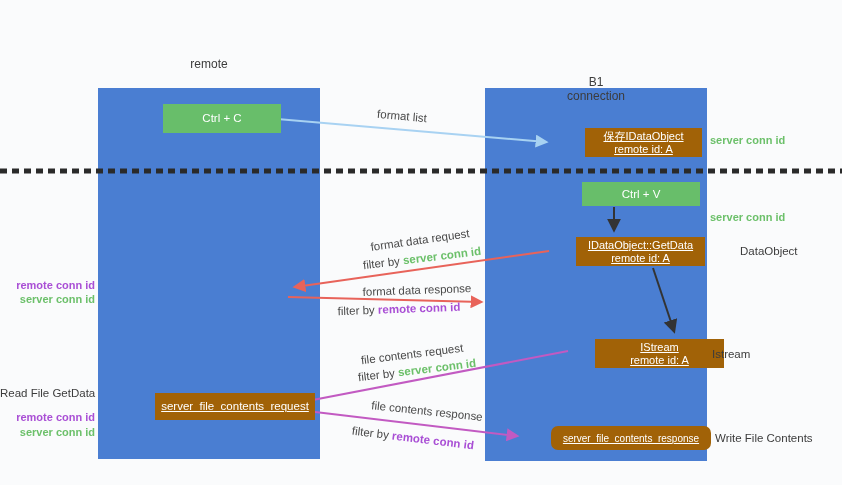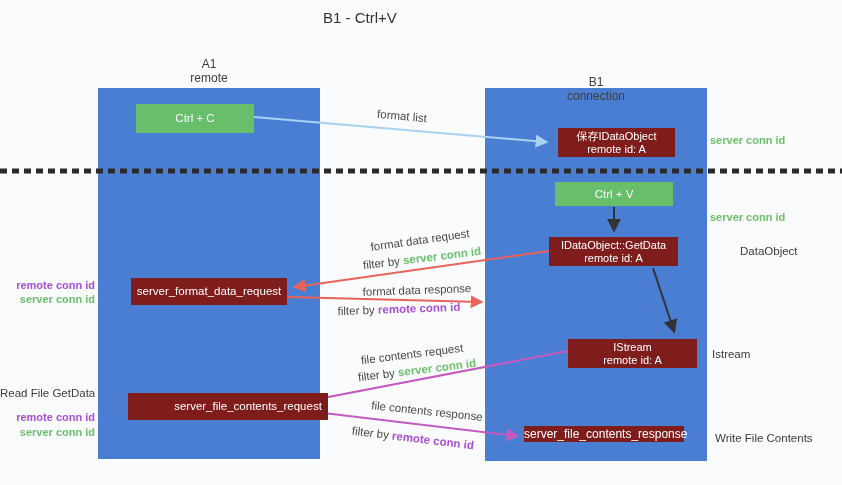--- a/index.html
+++ b/index.html
@@ -16,59 +16,57 @@
   .col-a1{left:98px;top:88px;width:222px;height:371px;}
   .col-b1{left:485px;top:88px;width:222px;height:373px;}
   .col-header{
     position:absolute;width:150px;text-align:center;font-size:12px;
     line-height:14px;color:#3c3c3c;z-index:4;
   }
   .hdr-a1{left:134px;top:57px;}
   .hdr-b1{left:521px;top:57px;margin-top:18px;}
   .arrows{position:absolute;left:0;top:0;z-index:1;pointer-events:none;}
   .node{
-    position:absolute;display:flex;flex-direction:column;
+    position:absolute;display:flex;flex-direction:column;align-items:center;
     justify-content:center;color:#fff;text-align:center;font-size:11px;
-    line-height:13px;z-index:2;white-space:nowrap;
+    line-height:13px;z-index:2;white-space:nowrap;margin-left:27px;
   }
   .green-box{background:#68be6a;}
-  .orange-box{background:#7f1d1d;}
+  .orange-box{background:#a16207;text-decoration:underline;}
   .n-ctrl-c{left:136px;top:104px;width:118px;height:29px;font-size:11.5px;}
   .n-save{left:558px;top:128px;width:117px;height:29px;}
   .n-ctrl-v{left:555px;top:182px;width:118px;height:24px;font-size:11.5px;}
   .n-getdata{left:549px;top:237px;width:129px;height:29px;}
   .n-fmt-req{left:131px;top:278px;width:156px;height:27px;font-size:11.5px;}
   .n-fmt-resp{left:488px;top:289px;width:156px;height:26px;font-size:11.5px;}
   .n-istream{left:568px;top:339px;width:129px;height:29px;}
-  .n-file-req{left:128px;top:393px;width:160px;height:27px;font-size:11.5px;padding-left:40px;}
-  .n-file-resp{left:524px;top:426px;width:160px;height:16px;font-size:12px;}
+  .n-file-req{left:128px;top:393px;width:160px;height:27px;font-size:11.5px;}
+  .n-file-resp{left:524px;top:426px;width:160px;height:24px;font-size:10px;border-radius:7px;}
   .edge-label{
     position:absolute;font-size:11.5px;color:#4a4a4a;white-space:nowrap;
     z-index:3;transform-origin:center center;
   }
   .side-label{
     position:absolute;font-size:11px;font-weight:bold;line-height:13px;
     white-space:nowrap;z-index:3;
   }
   .side-plain{font-weight:normal;color:#3c3c3c;font-size:11.5px;}
   .left-align{left:0;width:95px;text-align:right;}
   .green-text{color:#6cc06a;font-weight:bold;}
   .purple-text{color:#a94fd5;font-weight:bold;}
 </style>
 </head>
 <body>
 
 <div class="canvas">
 
   <div class="title">
-    <div>B1 - Ctrl+V</div>
   </div>
 
   <div class="col-header hdr-a1">
-    <div>A1</div>
     <div>remote</div>
   </div>
   <div class="col-header hdr-b1">
     <div>B1</div>
     <div>connection</div>
   </div>
 
   <div class="col col-a1"></div>
   <div class="col col-b1"></div>
 
@@ -104,23 +102,20 @@
     <span>保存IDataObject</span>
     <span>remote id: A</span>
   </div>
   <div class="node green-box n-ctrl-v">
     <span>Ctrl + V</span>
   </div>
   <div class="node orange-box n-getdata">
     <span>IDataObject::GetData</span>
     <span>remote id: A</span>
   </div>
-  <div class="node orange-box n-fmt-req">
-    <span>server_format_data_request</span>
-  </div>
   <div class="node orange-box n-istream">
     <span>IStream</span>
     <span>remote id: A</span>
   </div>
   <div class="node orange-box n-file-req">
     <span>server_file_contents_request</span>
   </div>
   <div class="node orange-box n-file-resp">
     <span>server_file_contents_response</span>
   </div>

